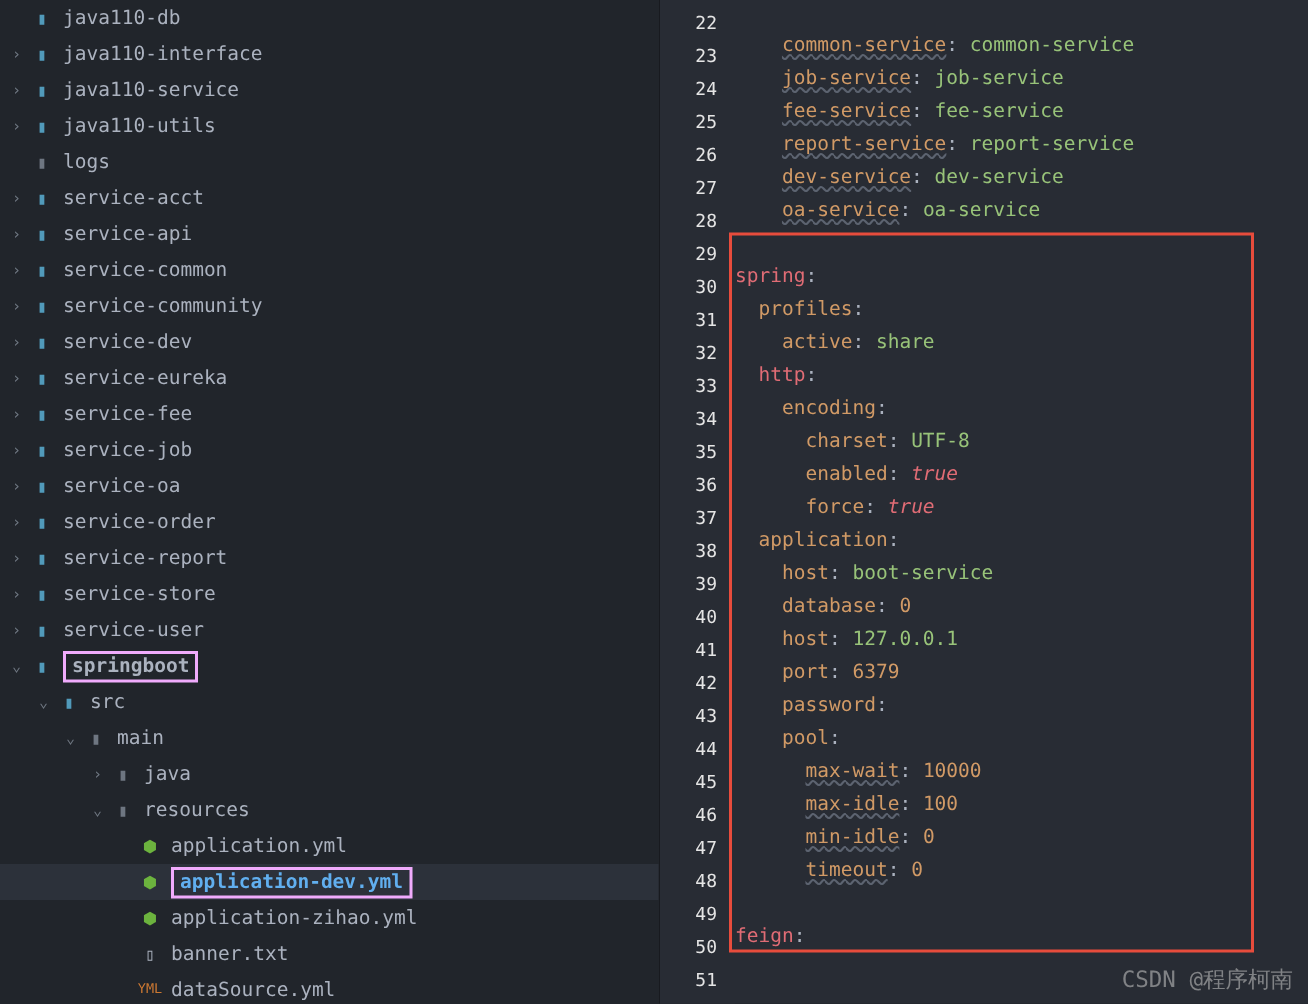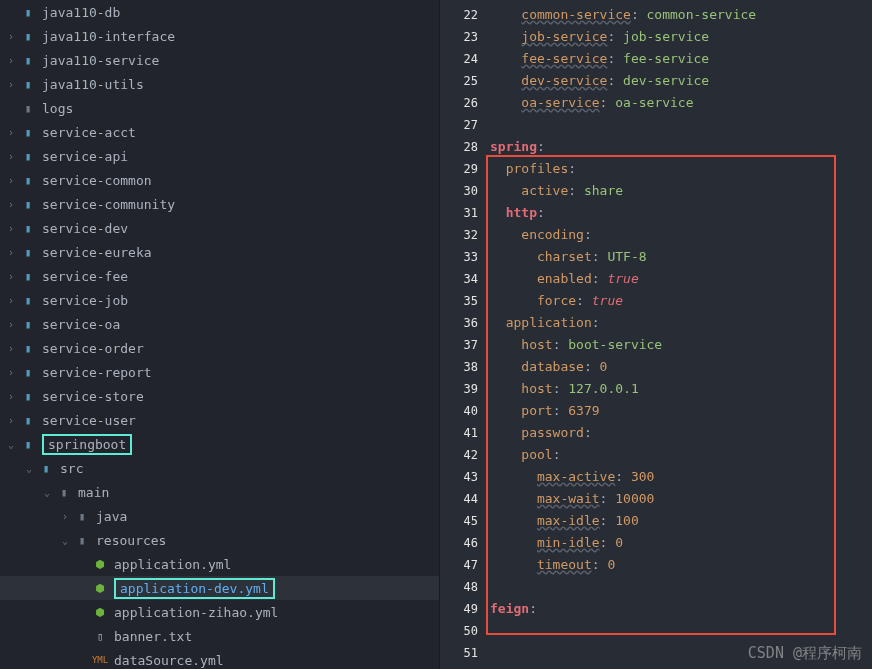--- a/index.html
+++ b/index.html
@@ -42,54 +42,55 @@
       display: inline-block;
       color: #6e7681;
       font-size: 10px;
     }
     .folder-icon { color: #519aba; }
     .folder-grey { color: #6e7681; }
     .yml-icon { color: #cc7832; font-size: 9px; }
     .file-icon { color: #abb2bf; }
     .spring-icon { color: #6cb33e; }
     .red-box {
-      border: 2px solid #5eead4;
+      border: 2px solid #f0abfc;
       display: inline-block;
       padding: 1px 4px;
+      font-weight: bold;
     }
     .editor {
       flex: 1;
       background: #282c34;
       display: flex;
       position: relative;
     }
     .gutter {
       width: 50px;
       background: #282c34;
       text-align: right;
       padding-right: 12px;
       color: #e5e5e5;
       font-size: 12px;
       line-height: 22px;
       padding-top: 4px;
     }
     .code {
       flex: 1;
       line-height: 22px;
-      padding-top: 4px;
+      padding-top: 20px;
       font-size: 13px;
     }
     .code-line { height: 22px; white-space: pre; }
     .key { color: #d19a66; text-decoration: underline wavy #5c6370; text-decoration-skip-ink: none; }
     .key-plain { color: #d19a66; }
     .colon { color: #abb2bf; }
     .str { color: #98c379; }
     .num { color: #d19a66; }
     .bool { font-style: italic; color: #e06c75; }
-    .pink { color: #e06c75; font-weight: bold; }
+    .pink { color: #e06c75; }
     .red-overlay {
       position: absolute;
       border: 2px solid #e74c3c;
       left: 486px;
       top: 155px;
       width: 350px;
       height: 480px;
       pointer-events: none;
     }
     .watermark {
@@ -277,39 +278,39 @@
       <div>47</div>
       <div>48</div>
       <div>49</div>
       <div>50</div>
       <div>51</div>
     </div>
   <div class="code" id="code">
       <div class="code-line">    <span class="key">common-service</span><span class="colon">:</span> <span class="str">common-service</span></div>
       <div class="code-line">    <span class="key">job-service</span><span class="colon">:</span> <span class="str">job-service</span></div>
       <div class="code-line">    <span class="key">fee-service</span><span class="colon">:</span> <span class="str">fee-service</span></div>
+      <div class="code-line">    <span class="key">report-service</span><span class="colon">:</span> <span class="str">report-service</span></div>
       <div class="code-line">    <span class="key">dev-service</span><span class="colon">:</span> <span class="str">dev-service</span></div>
       <div class="code-line">    <span class="key">oa-service</span><span class="colon">:</span> <span class="str">oa-service</span></div>
       <div class="code-line"></div>
       <div class="code-line"><span class="pink">spring</span><span class="colon">:</span></div>
       <div class="code-line">  <span class="key-plain" style="">profiles</span><span class="colon">:</span></div>
       <div class="code-line">    <span class="key-plain">active</span><span class="colon">:</span> <span class="str">share</span></div>
       <div class="code-line">  <span class="pink">http</span><span class="colon">:</span></div>
       <div class="code-line">    <span class="key-plain">encoding</span><span class="colon">:</span></div>
       <div class="code-line">      <span class="key-plain">charset</span><span class="colon">:</span> <span class="str">UTF-8</span></div>
       <div class="code-line">      <span class="key-plain">enabled</span><span class="colon">:</span> <span class="bool">true</span></div>
       <div class="code-line">      <span class="key-plain">force</span><span class="colon">:</span> <span class="bool">true</span></div>
       <div class="code-line">  <span class="key-plain">application</span><span class="colon">:</span></div>
       <div class="code-line">    <span class="key-plain">host</span><span class="colon">:</span> <span class="str">boot-service</span></div>
       <div class="code-line">    <span class="key-plain">database</span><span class="colon">:</span> <span class="num">0</span></div>
       <div class="code-line">    <span class="key-plain">host</span><span class="colon">:</span> <span class="str">127.0.0.1</span></div>
       <div class="code-line">    <span class="key-plain">port</span><span class="colon">:</span> <span class="num">6379</span></div>
       <div class="code-line">    <span class="key-plain">password</span><span class="colon">:</span></div>
       <div class="code-line">    <span class="key-plain">pool</span><span class="colon">:</span></div>
-      <div class="code-line">      <span class="key">max-active</span><span class="colon">:</span> <span class="num">300</span></div>
       <div class="code-line">      <span class="key">max-wait</span><span class="colon">:</span> <span class="num">10000</span></div>
       <div class="code-line">      <span class="key">max-idle</span><span class="colon">:</span> <span class="num">100</span></div>
       <div class="code-line">      <span class="key">min-idle</span><span class="colon">:</span> <span class="num">0</span></div>
       <div class="code-line">      <span class="key">timeout</span><span class="colon">:</span> <span class="num">0</span></div>
       <div class="code-line"></div>
       <div class="code-line"><span class="pink">feign</span><span class="colon">:</span></div>
     </div>
 </div>
 
 <div class="red-overlay"></div>

